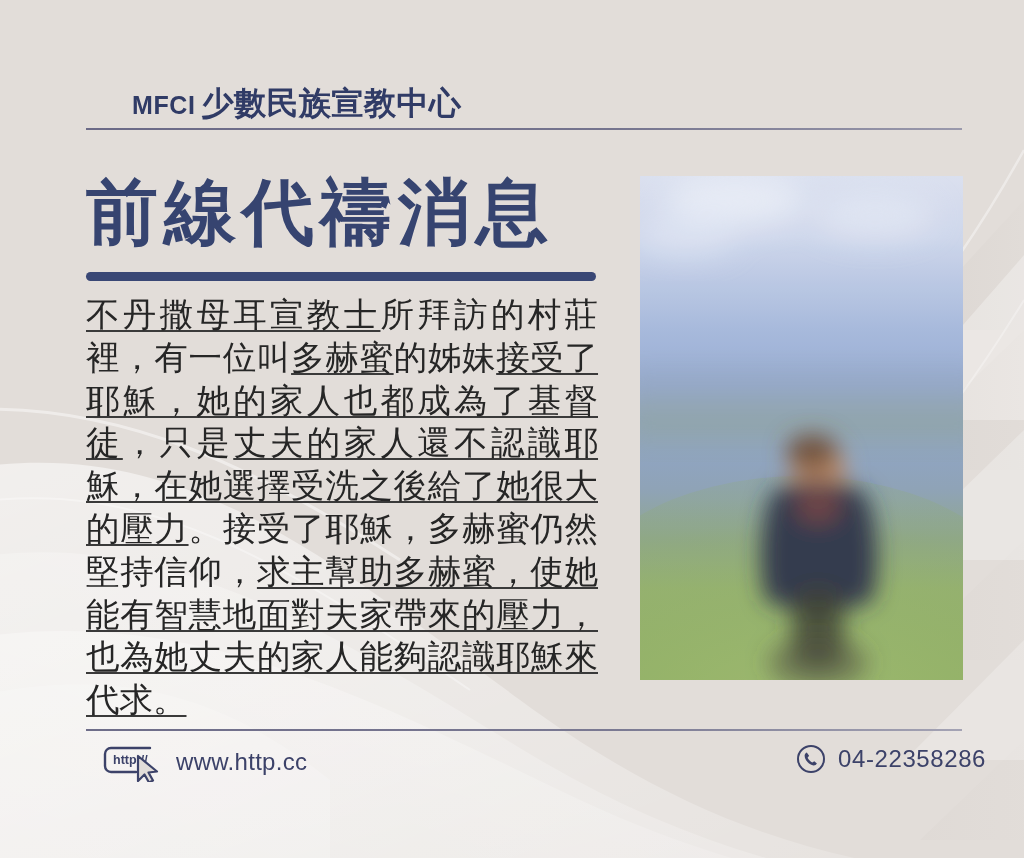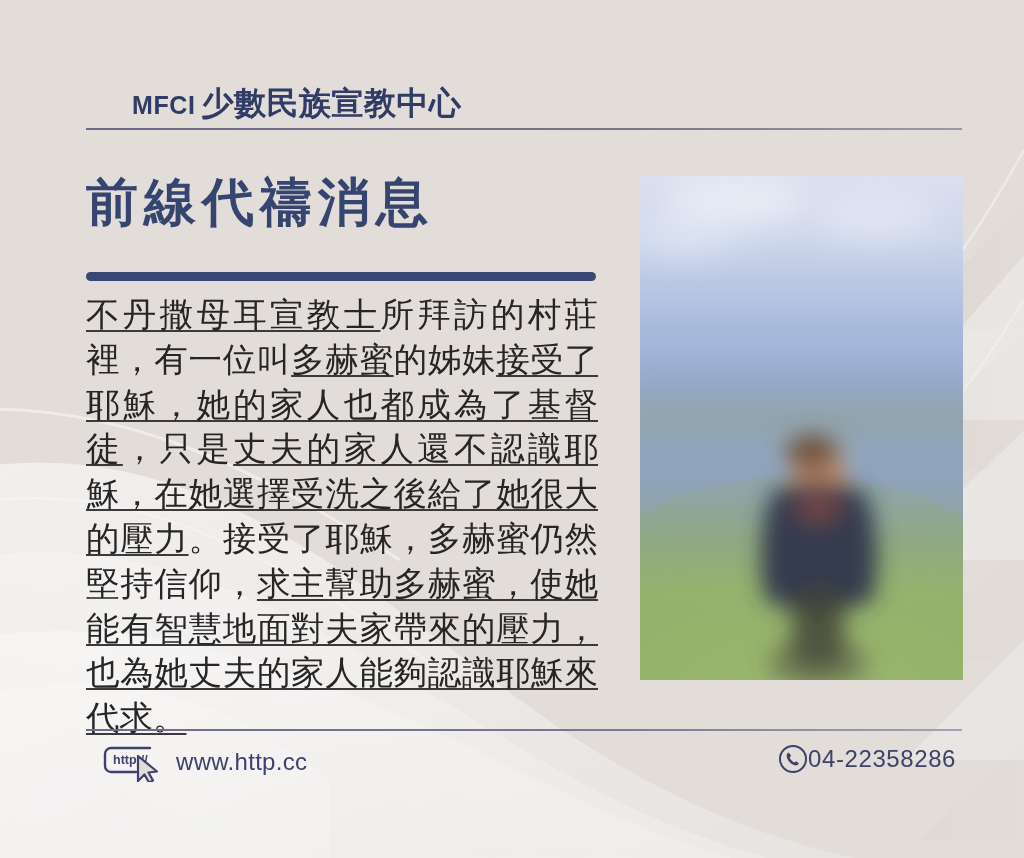--- a/index.html
+++ b/index.html
@@ -55,21 +55,21 @@
     width:876px; height:2px;
     background:linear-gradient(90deg,#6b6a87 0%,#75748e 60%,#9a99ac 100%);
   }
 
   
   .title {
     position:absolute;
     left:86px; top:176px;
     font-family:"DejaVu Serif", "Liberation Serif", serif;
     font-weight:bold;
-    font-size:52px;
+    font-size:72px;
     line-height:1.0;
     color:#364470;
     letter-spacing:6px;
     white-space:nowrap;
   }
   .title-bar {
     position:absolute;
     left:86px; top:272px;
     width:510px; height:9px;
     background:#394775;
@@ -88,21 +88,20 @@
     text-align:justify;
     text-justify:inter-character;
     letter-spacing:0px;
     word-break:break-all;
   }
   .body-copy .u {
     text-decoration:underline;
     text-decoration-thickness:2px;
     text-underline-offset:4px;
     text-decoration-color:#3a3a3a;
-    font-family:Liberation Mono, monospace;
   }
 
   
   .photo {
     position:absolute;
     left:640px; top:176px;
     width:323px; height:504px;
     overflow:hidden;
     background:#7f9ac4;
   }
@@ -122,22 +121,22 @@
   }
   .footer-web .web-text {
     font-size:24px;
     color:#3c4269;
     letter-spacing:.3px;
   }
   .http-icon { width:62px; height:40px; display:block; }
 
   .footer-tel {
     position:absolute;
-    left:778px; top:744px;
-    display:flex; align-items:center; 
+    left:796px; top:744px;
+    display:flex; align-items:center; gap:12px;
   }
   .phone-icon { width:30px; height:30px; display:block; }
   .footer-tel .tel-text {
     font-size:24px;
     color:#3c4269;
     letter-spacing:.6px;
   }
 </style>
 </head>
 <body>

